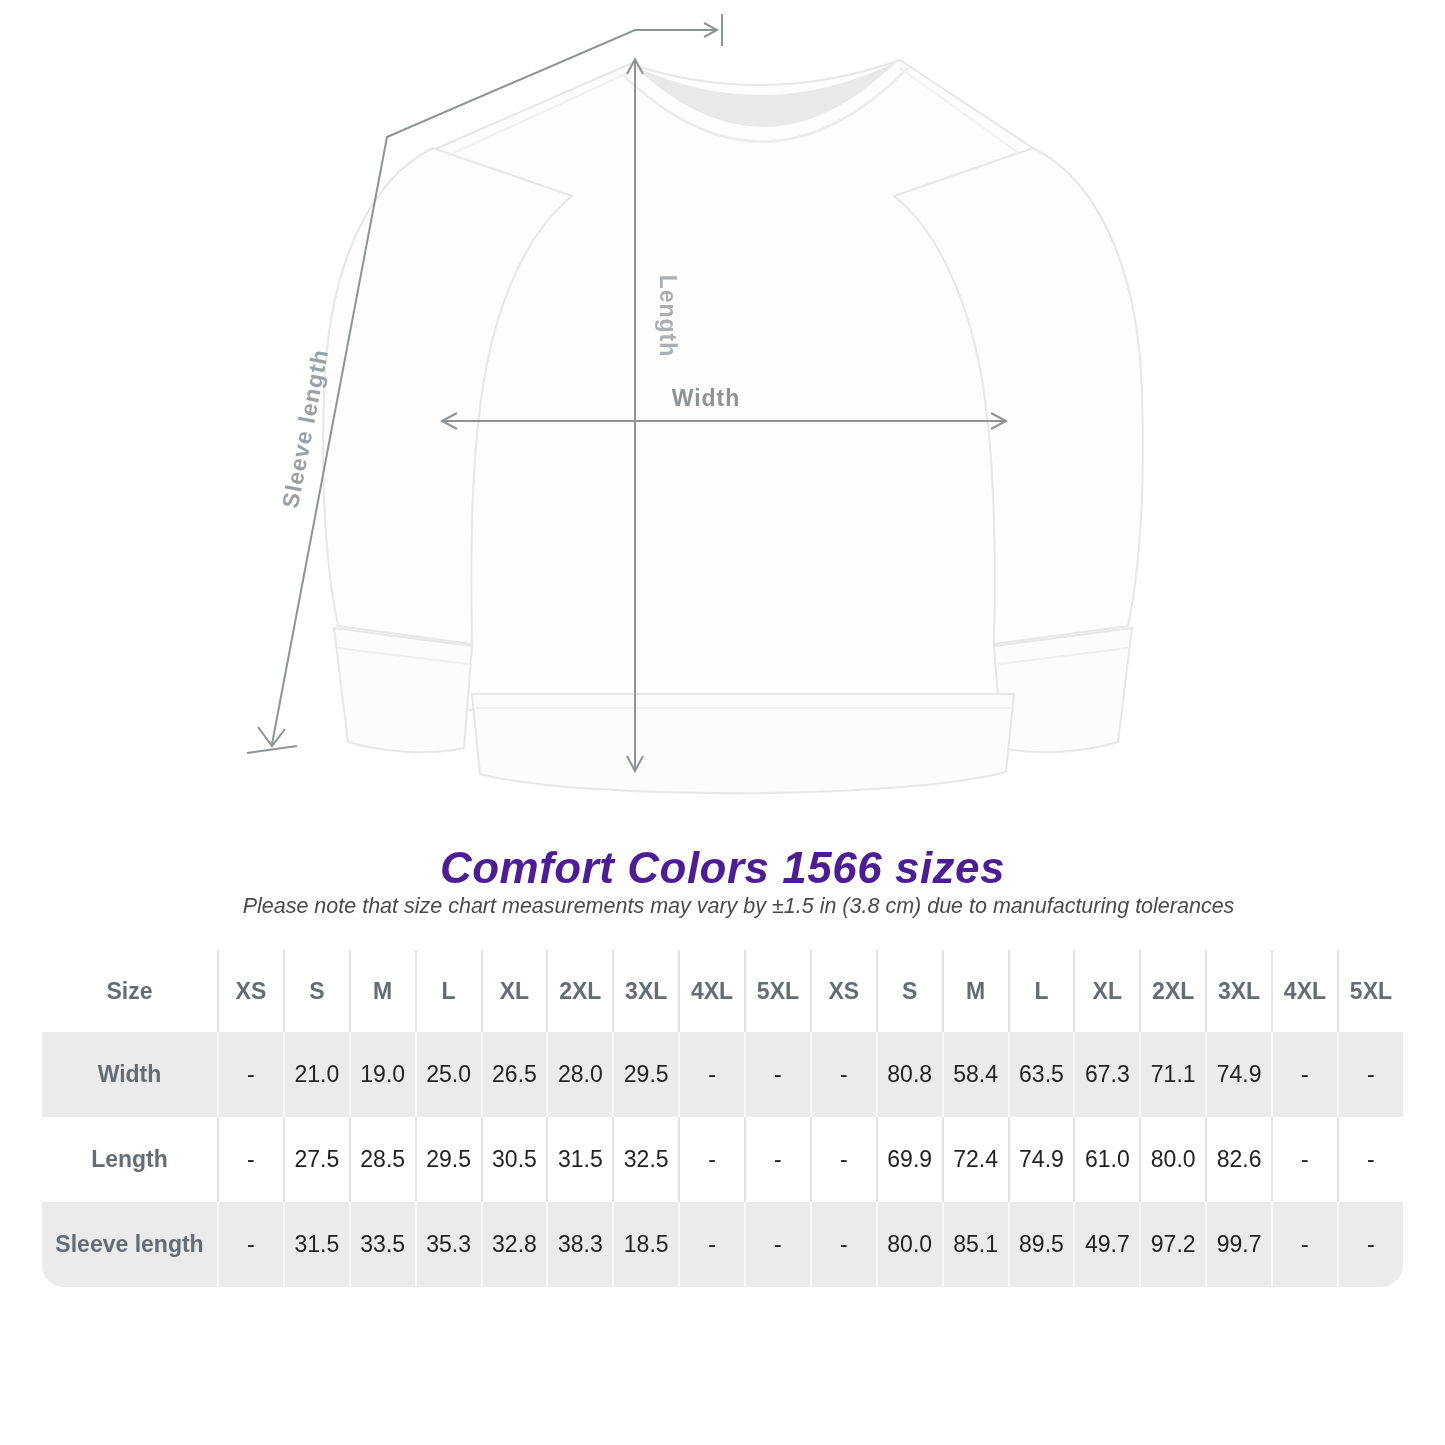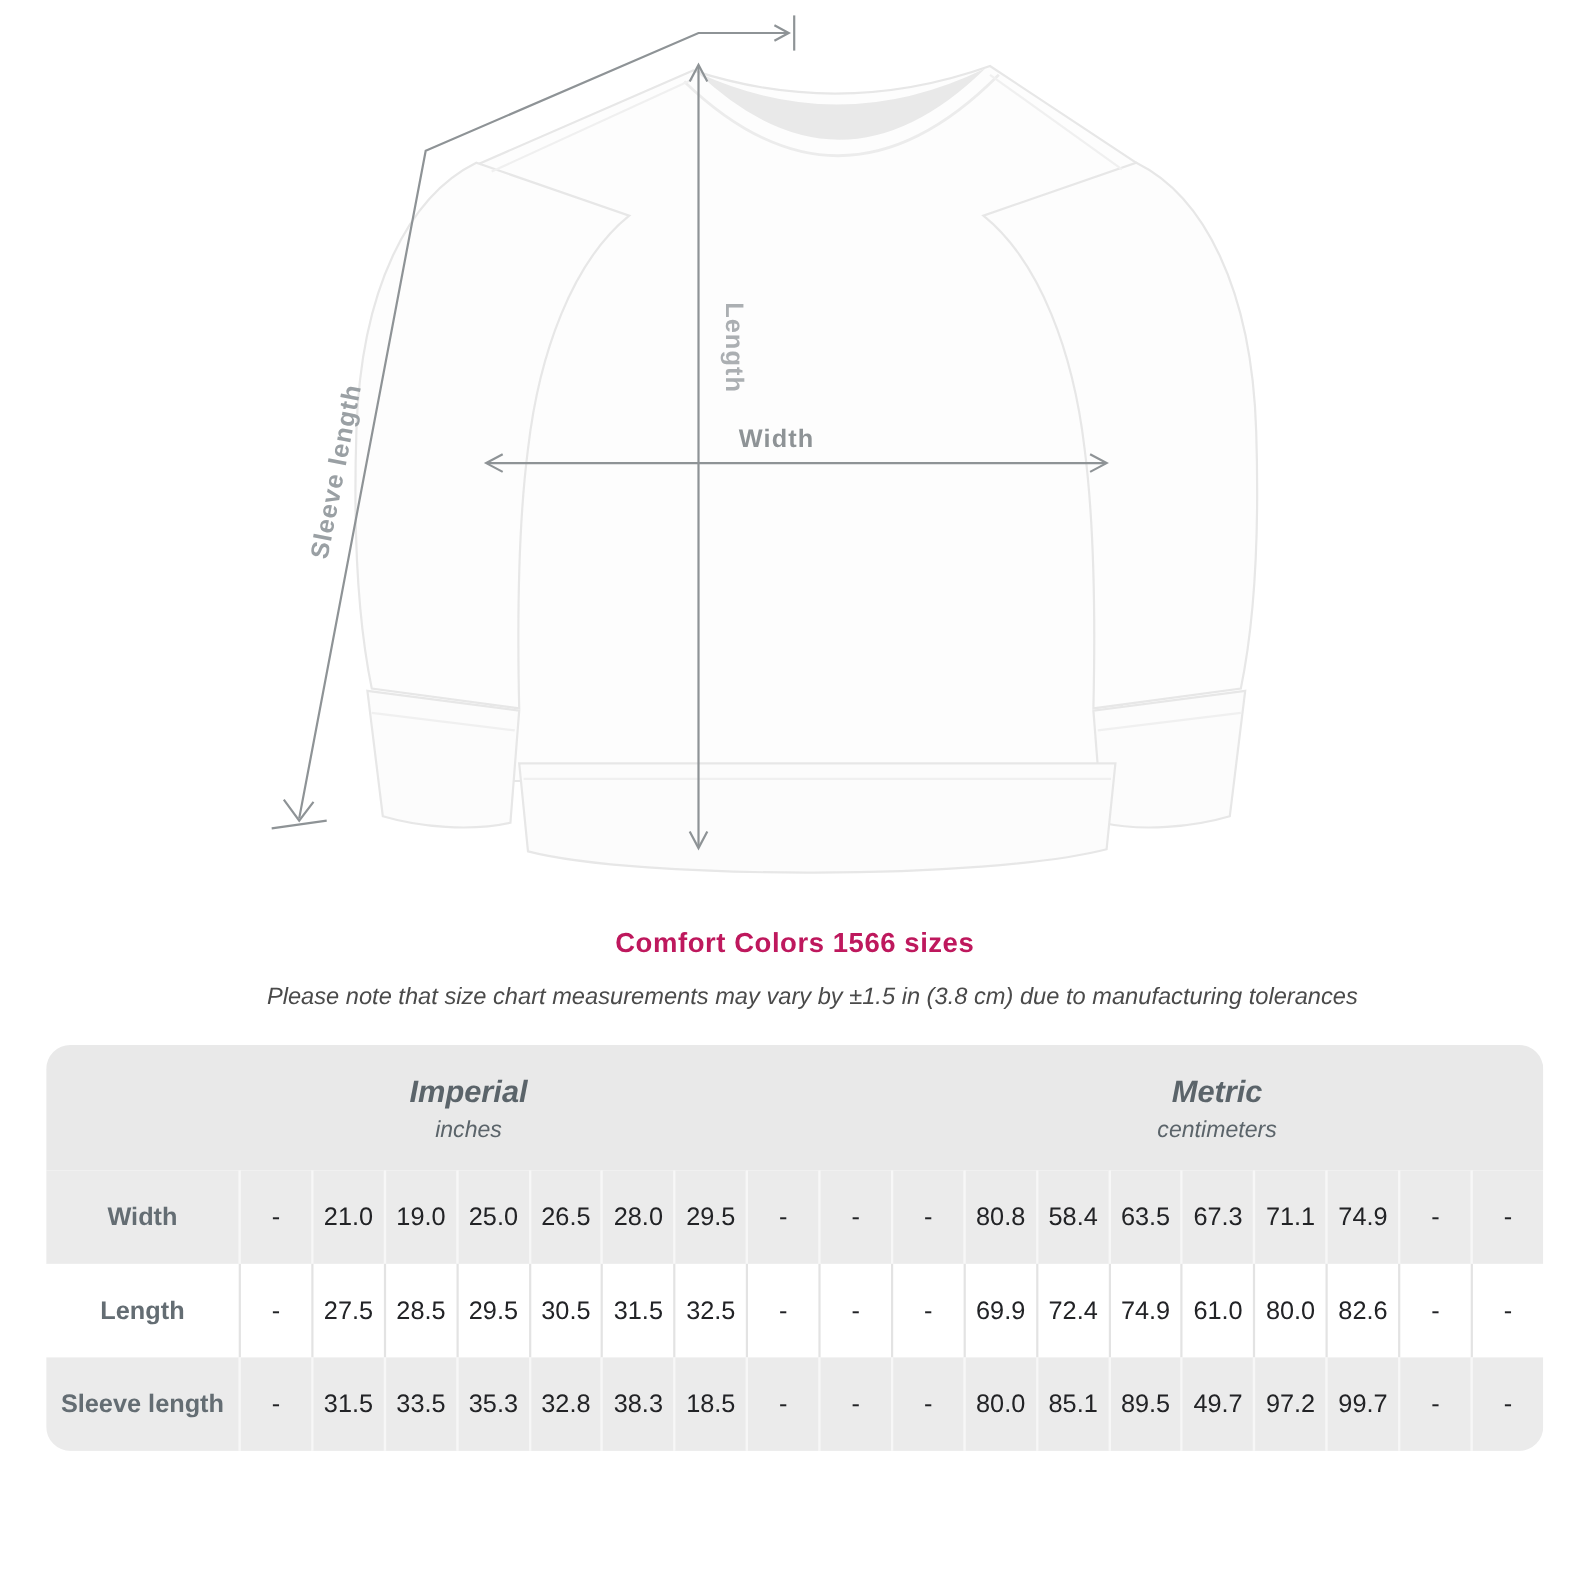--- a/index.html
+++ b/index.html
@@ -3,21 +3,21 @@
 <meta charset="utf-8">
 <style>
   html,body{margin:0;padding:0;}
   body{
     width:1445px;height:1445px;position:relative;background:#ffffff;
     font-family:"Liberation Sans", sans-serif;overflow:hidden;
   }
   .diagram{position:absolute;top:0;left:0;width:1445px;height:830px;}
   .page-title{
     position:absolute;top:843px;left:0;width:100%;margin:0;
-    text-align:center;font-size:25px;font-weight:bold;color:#be185d;letter-spacing:.5px;
+    text-align:center;font-size:44px;font-weight:bold;color:#4c1d95;letter-spacing:.5px;font-style:italic;
   }
   .tolerance-note{
     position:absolute;top:894px;left:0;width:100%;margin:0;
     text-align:center;font-style:italic;font-size:21.5px;color:#4a4a4a;padding-left:16px;
   }
   .table-wrap{
     position:absolute;top:950px;left:42px;width:1361px;
     border-radius:22px;overflow:hidden;
   }
   table.size-table{
@@ -121,29 +121,40 @@
         <col class="data-col">
         <col class="data-col">
         <col class="data-col">
         <col class="data-col">
         <col class="data-col">
         <col class="data-col">
         <col class="data-col">
         <col class="data-col">
       </colgroup>
     <thead id="size-table-head">
-        <tr class="band">
-          <th colspan="10">
-            <div class="group-label">Imperial</div>
-            <div class="group-unit">inches</div>
-          </th>
-          <th colspan="9">
-            <div class="group-label">Metric</div>
-            <div class="group-unit">centimeters</div>
-          </th>
+        <tr class="sizes">
+          <th>Size</th>
+          <th>XS</th>
+          <th>S</th>
+          <th>M</th>
+          <th>L</th>
+          <th>XL</th>
+          <th>2XL</th>
+          <th>3XL</th>
+          <th>4XL</th>
+          <th>5XL</th>
+          <th>XS</th>
+          <th>S</th>
+          <th>M</th>
+          <th>L</th>
+          <th>XL</th>
+          <th>2XL</th>
+          <th>3XL</th>
+          <th>4XL</th>
+          <th>5XL</th>
         </tr>
       </thead>
     <tbody id="size-table-body">
         <tr class="data-row row-gray">
           <th>Width</th>
           <td>-</td>
           <td>21.0</td>
           <td>19.0</td>
           <td>25.0</td>
           <td>26.5</td>

